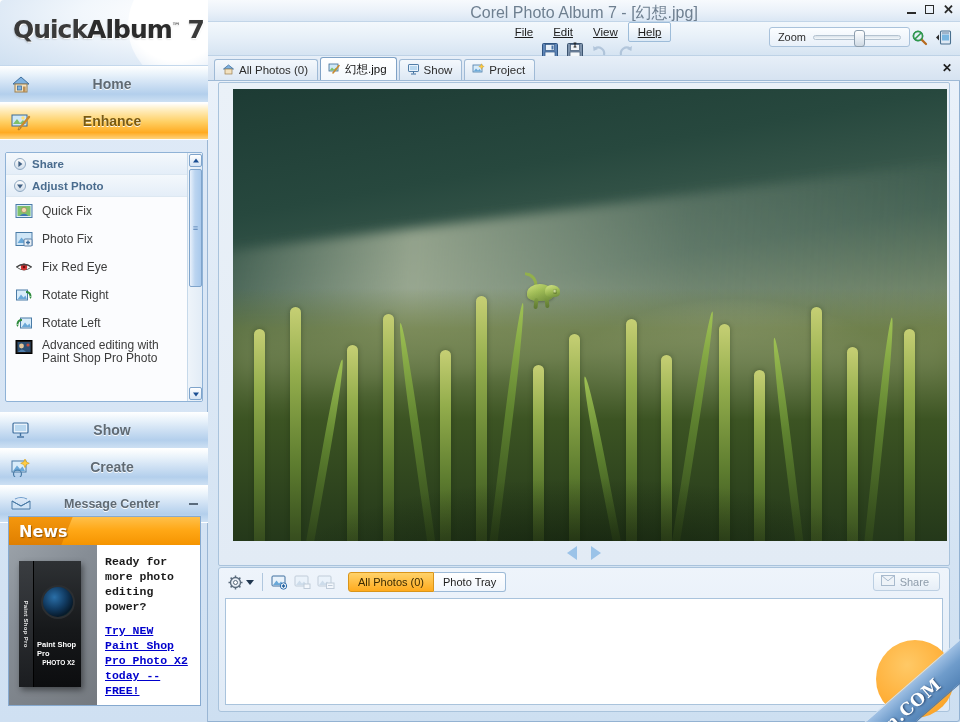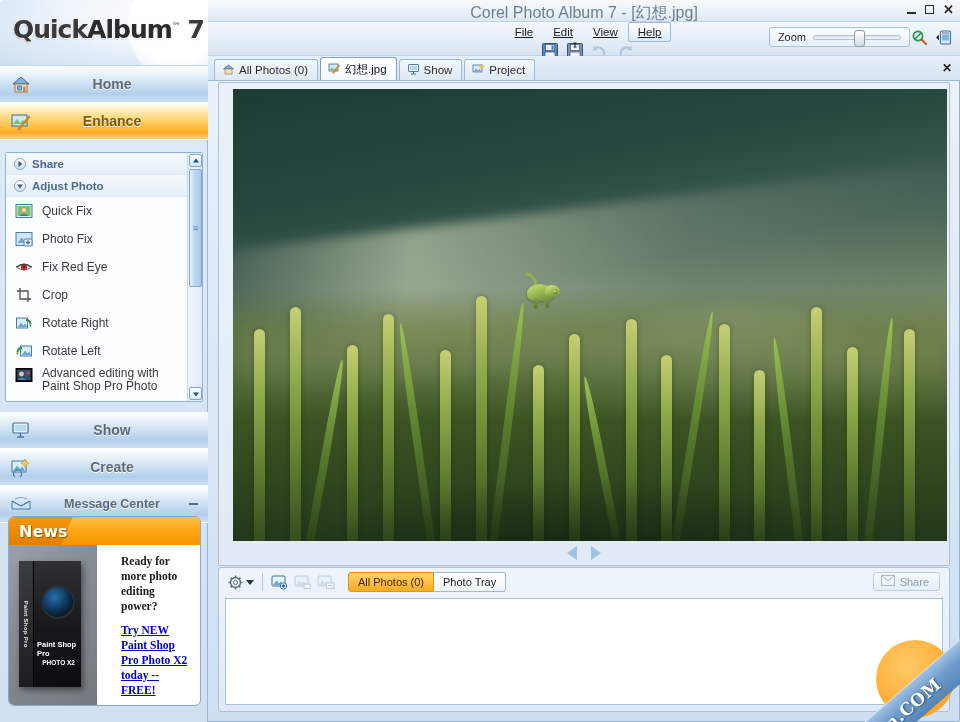--- a/index.html
+++ b/index.html
@@ -149,21 +149,21 @@
   
   .msgrow { position:relative; }
   .msg-min {
     position:absolute; right:10px; top:50%; transform:translateY(-50%);
     width:9px; height:2px; background:#5a6b7c; cursor:pointer;
   }
 
   
   #news {
     position:absolute; left:8px; top:516px; width:193px; height:190px;
-    background:#ffffff; border:1px solid #86a9cf; border-radius:6px;
+    background:#ffffff; border:1px solid #86a9cf; border-radius:0;
     overflow:hidden;
   }
   .news-head {
     height:28px; position:relative;
     background:linear-gradient(180deg,#ffc04a 0%,#ffa715 48%,#f59400 100%);
     overflow:hidden;
   }
   .news-head:before{
     content:""; position:absolute; left:0; top:0; width:72px; height:100%;
     background:linear-gradient(180deg,#f4970d,#e07f00);
@@ -202,23 +202,23 @@
     border-radius:50%;
     background:radial-gradient(circle at 38% 34%, #2a6fa8 0%, #123c63 42%, #071a2b 72%, #2d6a3f 100%);
     border:2px solid #2b2e31;
   }
   .box3d .ttl{
     position:absolute; left:18px; bottom:20px; right:3px;
     color:#fff; font-size:7.5px; font-weight:bold; line-height:9px;
   }
   .box3d .ttl em{ display:block; font-style:normal; font-size:6.5px; text-align:right; padding-right:3px;}
   .news-txt {
-    flex:1; padding:9px 6px 0 24px;
+    flex:1; padding:9px 6px 0 8px;
     font-size:11.5px; color:#1a1a1a; line-height:15px; font-weight:bold;
-    font-family:Liberation Serif, serif;
+    font-family:Liberation Mono, monospace;
   }
   .news-link {
     display:block; margin-top:9px;
     color:#0000cc; text-decoration:underline; font-weight:bold;
     font-size:11.5px; line-height:15px; cursor:pointer;
   }
 
   
   #right { position:absolute; left:208px; top:0; width:752px; height:722px; }
 
@@ -549,30 +549,20 @@
             <svg width="18" height="16" viewBox="0 0 18 16">
               <path d="M1.5 8 Q9 2 16.5 8 Q9 14 1.5 8 Z" fill="#ffffff" stroke="#5a5a5a" stroke-width="1"></path>
               <circle cx="9" cy="8" r="3.2" fill="#d32f2f"></circle>
               <circle cx="9" cy="8" r="1.3" fill="#6b0f0f"></circle>
               <path d="M1.5 8 Q9 3 16.5 8" stroke="#444" stroke-width="1.3" fill="none"></path>
             </svg>
           </span>
           <span class="tl-txt">Fix Red Eye</span>
         </div>
 
-        <div class="tool-item">
-          <span class="tool-ico">
-            <svg width="18" height="16" viewBox="0 0 18 16">
-              <path d="M5 1 V12 H16" stroke="#3f3f3f" stroke-width="1.3" fill="none"></path>
-              <path d="M2 4 H13 V15" stroke="#3f3f3f" stroke-width="1.3" fill="none"></path>
-              <rect x="5" y="4" width="8" height="8" fill="none" stroke="#9a9a9a" stroke-width=".6"></rect>
-            </svg>
-          </span>
-          <span class="tl-txt">Crop</span>
-        </div>
 
         <div class="tool-item">
           <span class="tool-ico">
             <svg width="18" height="16" viewBox="0 0 18 16">
               <rect x="1.5" y="3" width="11" height="10" fill="#d8ecfa" stroke="#4a7ba6" stroke-width="1"></rect>
               <path d="M2.8 12 L6 7.5 L8.5 10.5 L10.5 8.5 L11.8 12 Z" fill="#6aa8d8"></path>
               <path d="M11 5 A4.5 4.5 0 0 1 15.5 9" stroke="#2e8b3d" stroke-width="2" fill="none"></path>
               <path d="M16.8 9.6 L14.2 9.6 L15.5 12 Z" fill="#2e8b3d"></path>
             </svg>
           </span>

